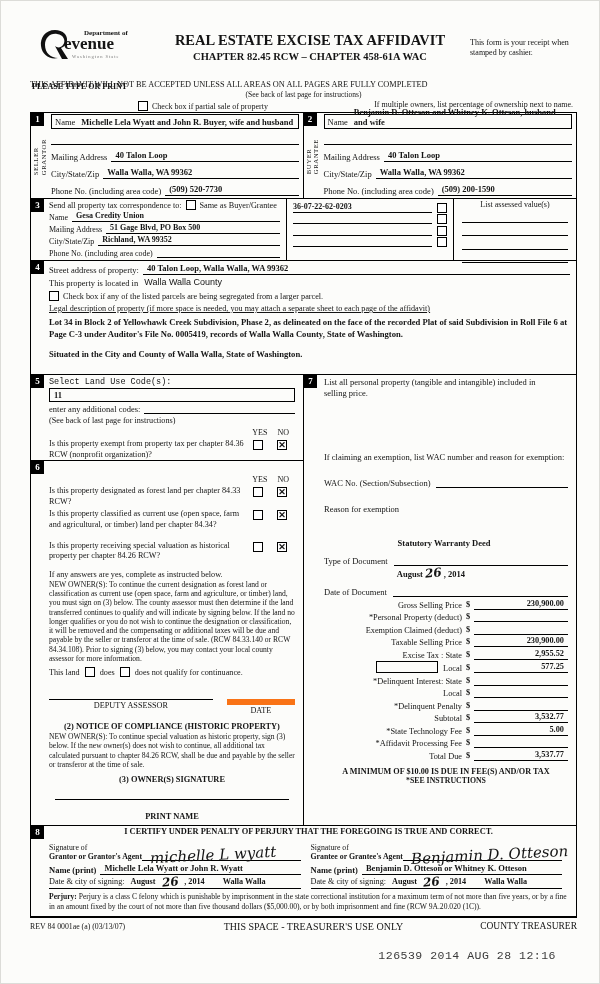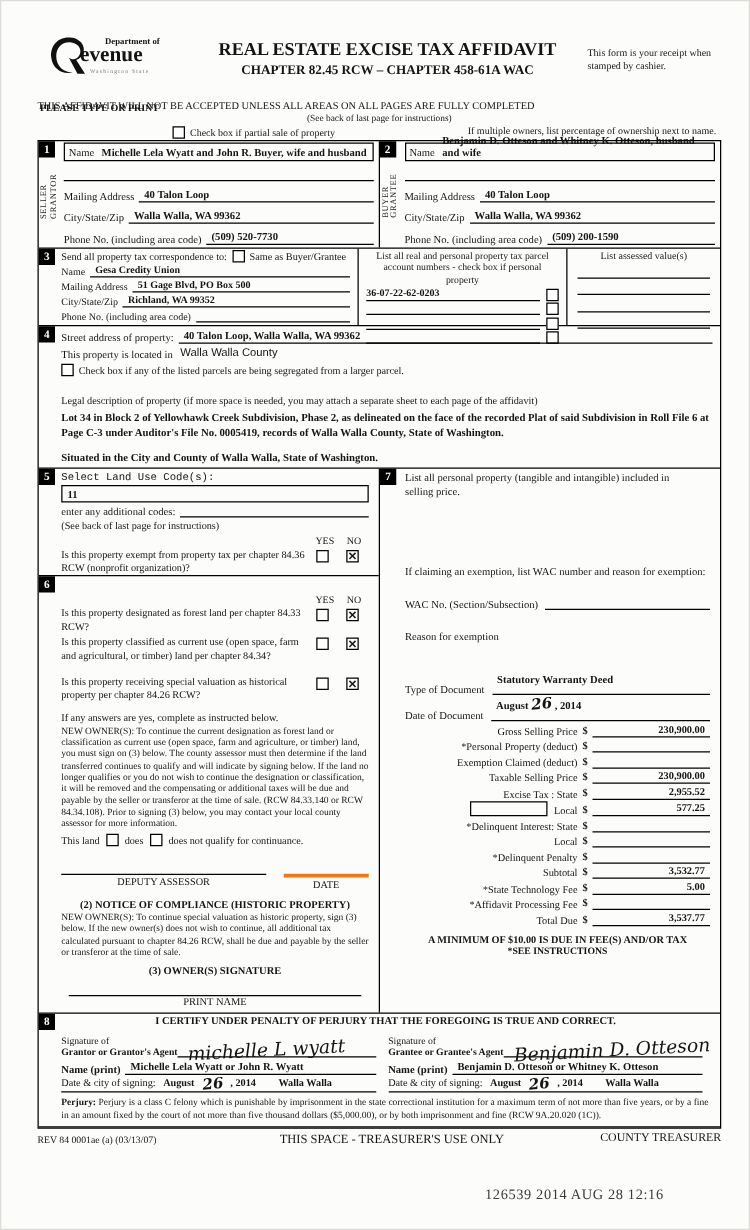--- a/index.html
+++ b/index.html
@@ -63,21 +63,21 @@
   .s3r { flex:1; padding:1px 8px; }
   .s3r .hd { font-size:8px; text-align:center; }
   .s3r .ln { border-bottom:1px solid #000; height:12px; margin-top:1.5px; }
 
   
   .sec4 { position:relative; border-bottom:1.5px solid #000; padding:2px 6px 4px 18px; height:114px; }
   .sec4 .fld { font-size:8.5px; }
   .located { display:flex; align-items:flex-end; font-size:8.5px; margin-top:2px; }
   .located .val2 { font-family:"Liberation Sans",sans-serif; font-weight:normal; font-size:9px; margin-left:6px; flex:1; padding-bottom:1px; }
   .segrow { display:flex; align-items:center; gap:4px; font-size:8.2px; margin-top:3px; }
-  .legal-lab { font-size:8.2px; margin-top:15px; }
+  .legal-lab { font-size:8.2px; margin-top:3px;text-decoration:underline; }
   .legal { font-size:8.6px; font-weight:bold; margin-top:4px; line-height:1.35; }
   .situated { font-size:8.6px; font-weight:bold; margin-top:9px; }
 
   
   .sec567 { display:flex; border-bottom:1.5px solid #000; }
   .colL { position:relative; width:273px; border-right:1.2px solid #000; }
   .colR { position:relative; flex:1; }
   .s5 { position:relative; border-bottom:1.5px solid #000; padding:2px 8px 4px 18px; height:86px; }
   .s5-title { font-size:8.5px;font-family:Liberation Mono, monospace; }
   .codebox { border:1.5px solid #000; height:14px; font-size:8.5px; font-weight:bold; padding:1px 4px; margin-top:1px; }
@@ -88,34 +88,34 @@
   .q { display:flex; font-size:8.2px; margin-top:2px; }
   .q .qt { flex:1; line-height:1.3; }
   .q .boxes { display:flex; gap:14px; padding:1px 8px 0 6px; }
   .s6 { position:relative; padding:14px 8px 4px 18px; }
   .ifany { font-size:8.2px; margin-top:8px; }
   .n-title { font-size:8.4px; font-weight:bold; text-align:center; margin-top:7px; }
   .n-text { font-size:7.6px; line-height:1.22; margin-top:1px; text-align:left; }
   .thisland { display:flex; align-items:center; gap:5px; font-size:8.2px; margin-top:4px; }
   .siglines { display:flex; gap:14px; margin-top:22px; font-size:8.2px; }
   .siglines .a { flex:2.4; border-top:1px solid #000; text-align:center; padding-top:1px; }
-  .siglines .b { flex:1; border-top:3px solid #f97316; text-align:center; padding-top:1px; }
+  .siglines .b { flex:1; border-top:6px solid #f97316; text-align:center; padding-top:1px; }
   .ownsig { font-size:8.4px; font-weight:bold; text-align:center; margin-top:6px; }
   .wideline { border-bottom:1px solid #000; height:16px; margin:0 6px; }
-  .printname { font-size:8.4px; font-weight:normal; text-align:center; margin-top:0; }
+  .printname { font-size:8.4px; font-weight:bold; text-align:center; margin-top:12px; }
 
   .s7 { padding:2px 8px 4px 20px; font-size:8.5px; height:100%; }
   .s7-title { line-height:1.35; }
   .exline { margin-top:52px; }
   .wacrow { display:flex; align-items:flex-end; margin-top:16px; }
   .wacrow .ln { flex:1; max-width:150px; border-bottom:1px solid #000; margin-left:6px; }
   .reason { margin-top:16px; }
   .docrow { display:flex; align-items:flex-end; margin-top:24px; }
   .docrow .lab { margin-right:6px; }
-  .docrow .val { flex:1; border-bottom:1px solid #000; font-weight:bold; padding:0 2px 7px 4px; }
+  .docrow .val { flex:1; border-bottom:1px solid #000; font-weight:bold; padding:0 2px 17px 4px; }
   .fee-table { margin-top:2px; }
   .fee-row { display:flex; align-items:flex-end; margin-top:1.5px; font-size:8.3px; }
   .fee-lab { width:138px; display:flex; justify-content:flex-end; align-items:flex-end; text-align:right; white-space:nowrap; }
   .fee-d { width:12px; text-align:center; font-weight:bold; padding-bottom:1px; }
   .fee-amt { flex:1; border-bottom:1px solid #000; text-align:right; font-weight:bold; padding:0 4px 1px 0; min-height:11px; }
   .loc-box { display:inline-block; width:62px; height:12px; border:1.2px solid #000; margin-right:5px; }
   .minimum { text-align:center; font-size:8.2px; font-weight:bold; margin-top:6px; }
   .seeinstr { text-align:center; font-size:7.8px; font-weight:bold; }
   .hand { font-style:italic; font-family:"DejaVu Serif",serif; }
   .day { font-size:12px; line-height:8px; display:inline-block; transform:rotate(-6deg); }
@@ -133,21 +133,21 @@
   .sigcol .fld { margin-top:2px; }
   .daterow { display:flex; align-items:flex-end; font-size:8.2px; margin-top:2px; border-bottom:1.2px solid #000; padding-bottom:2px; }
   .daterow .seg { font-weight:bold; margin-left:6px; }
   .perjury { font-size:7.6px; line-height:1.3; margin-top:3px; padding:0 2px 2px 2px; }
 
   
   .footrow { display:flex; align-items:center; margin-top:3px; font-size:8.5px; }
   .footrow .rev { width:170px; font-size:7.8px; }
   .footrow .mid { flex:1; text-align:center; font-size:10px; }
   .footrow .ct { width:150px; text-align:right; font-size:9.5px; }
-  .stamp { position:absolute; right:69px; bottom:22px; font-family:Liberation Serif, serif;
+  .stamp { position:absolute; right:44px; bottom:22px; font-family:Liberation Mono, monospace;
            font-size:11.5px; letter-spacing:.5px; color:#3a3a3a; }
 </style>
 </head>
 <body>
 
 <div class="page">
   <div class="form">
 
     <div class="hdr">
       <div class="logo">
@@ -247,21 +247,20 @@
           <div class="fld">
               <span class="lab">City/State/Zip</span>
               <span class="val">Richland, WA  99352</span>
             </div>
           <div class="fld">
               <span class="lab">Phone No. (including area code)</span>
               <span class="val"></span>
             </div>
         </div>
         <div class="s3m">
-          <div class="hd">List all real and personal property tax parcel account numbers - check box if personal property</div>
           <div class="parcel-row">
               <span class="num">36-07-22-62-0203</span>
               <span class="cb"></span>
             </div>
           <div class="parcel-row">
               <span class="num"></span>
               <span class="cb"></span>
             </div>
           <div class="parcel-row">
               <span class="num"></span>

